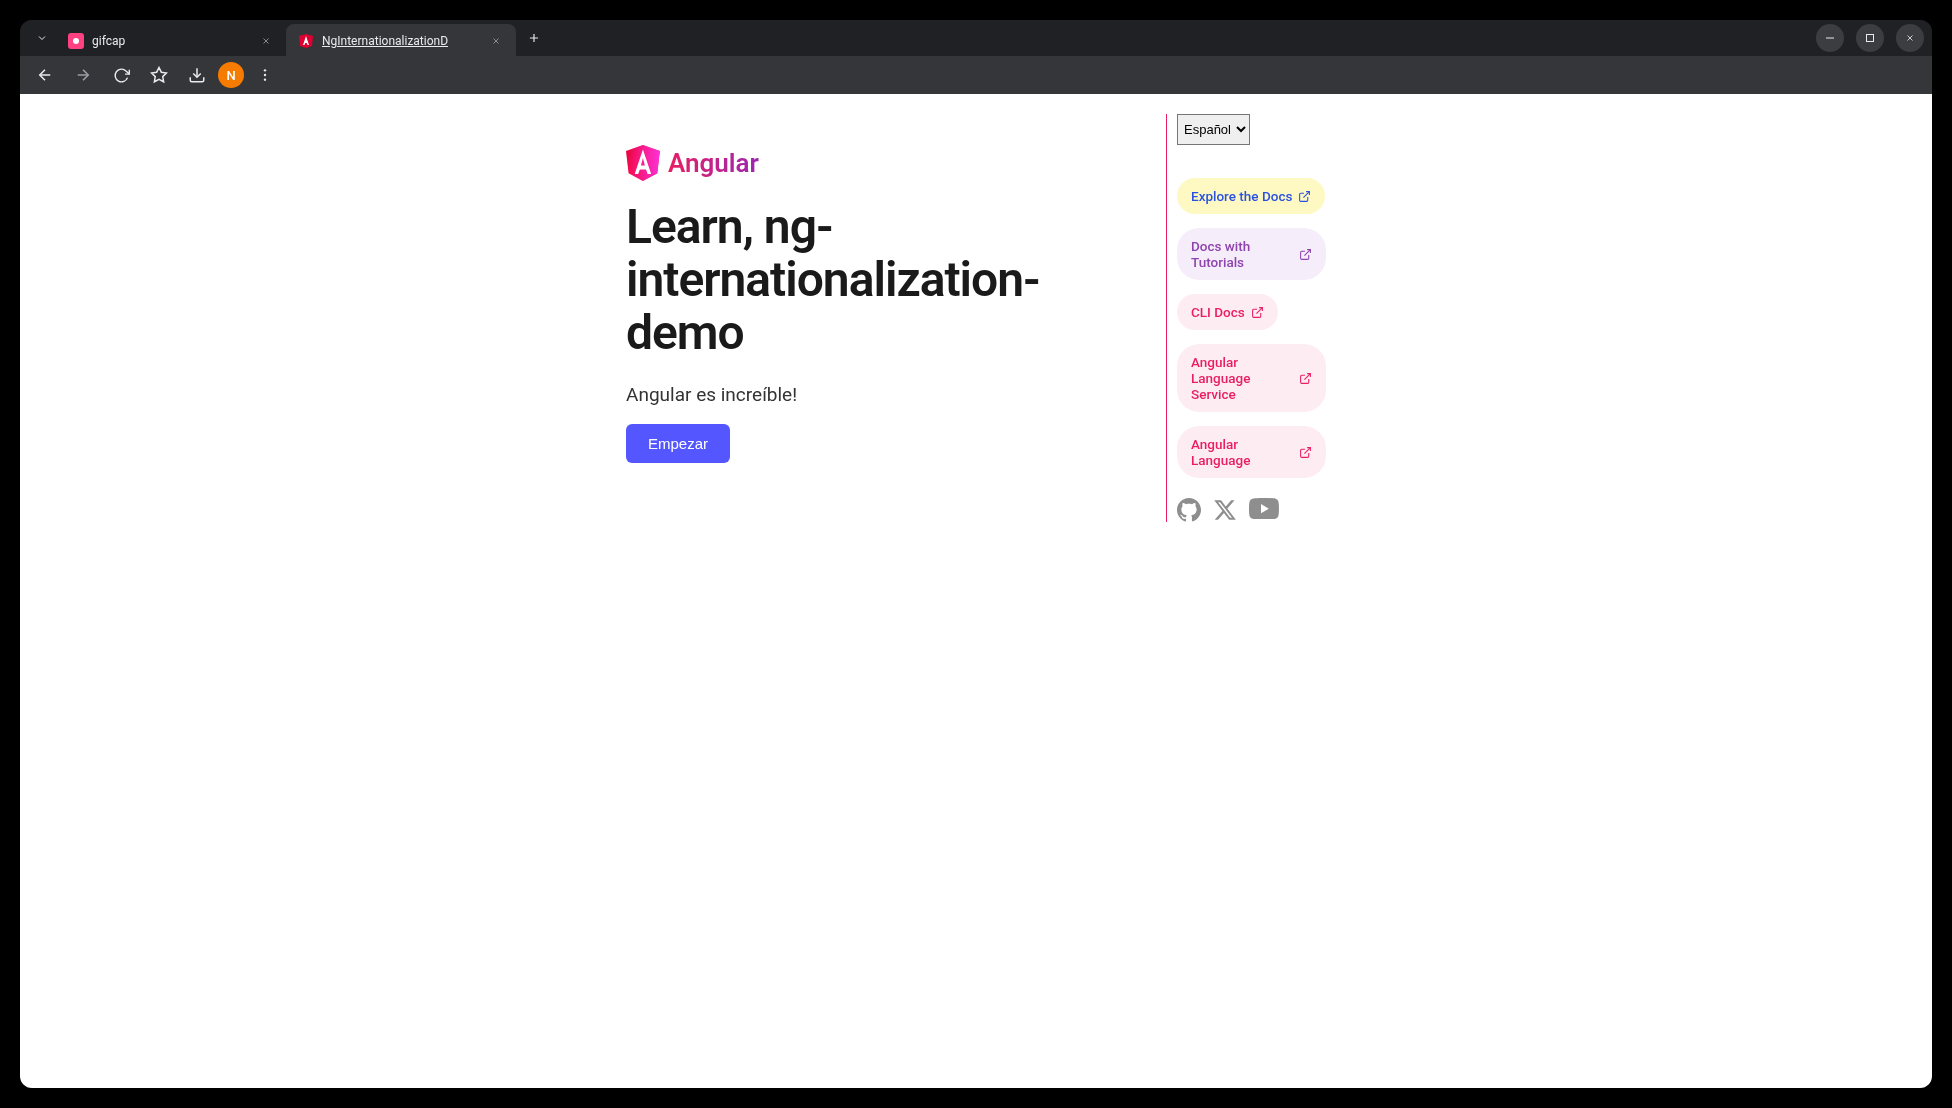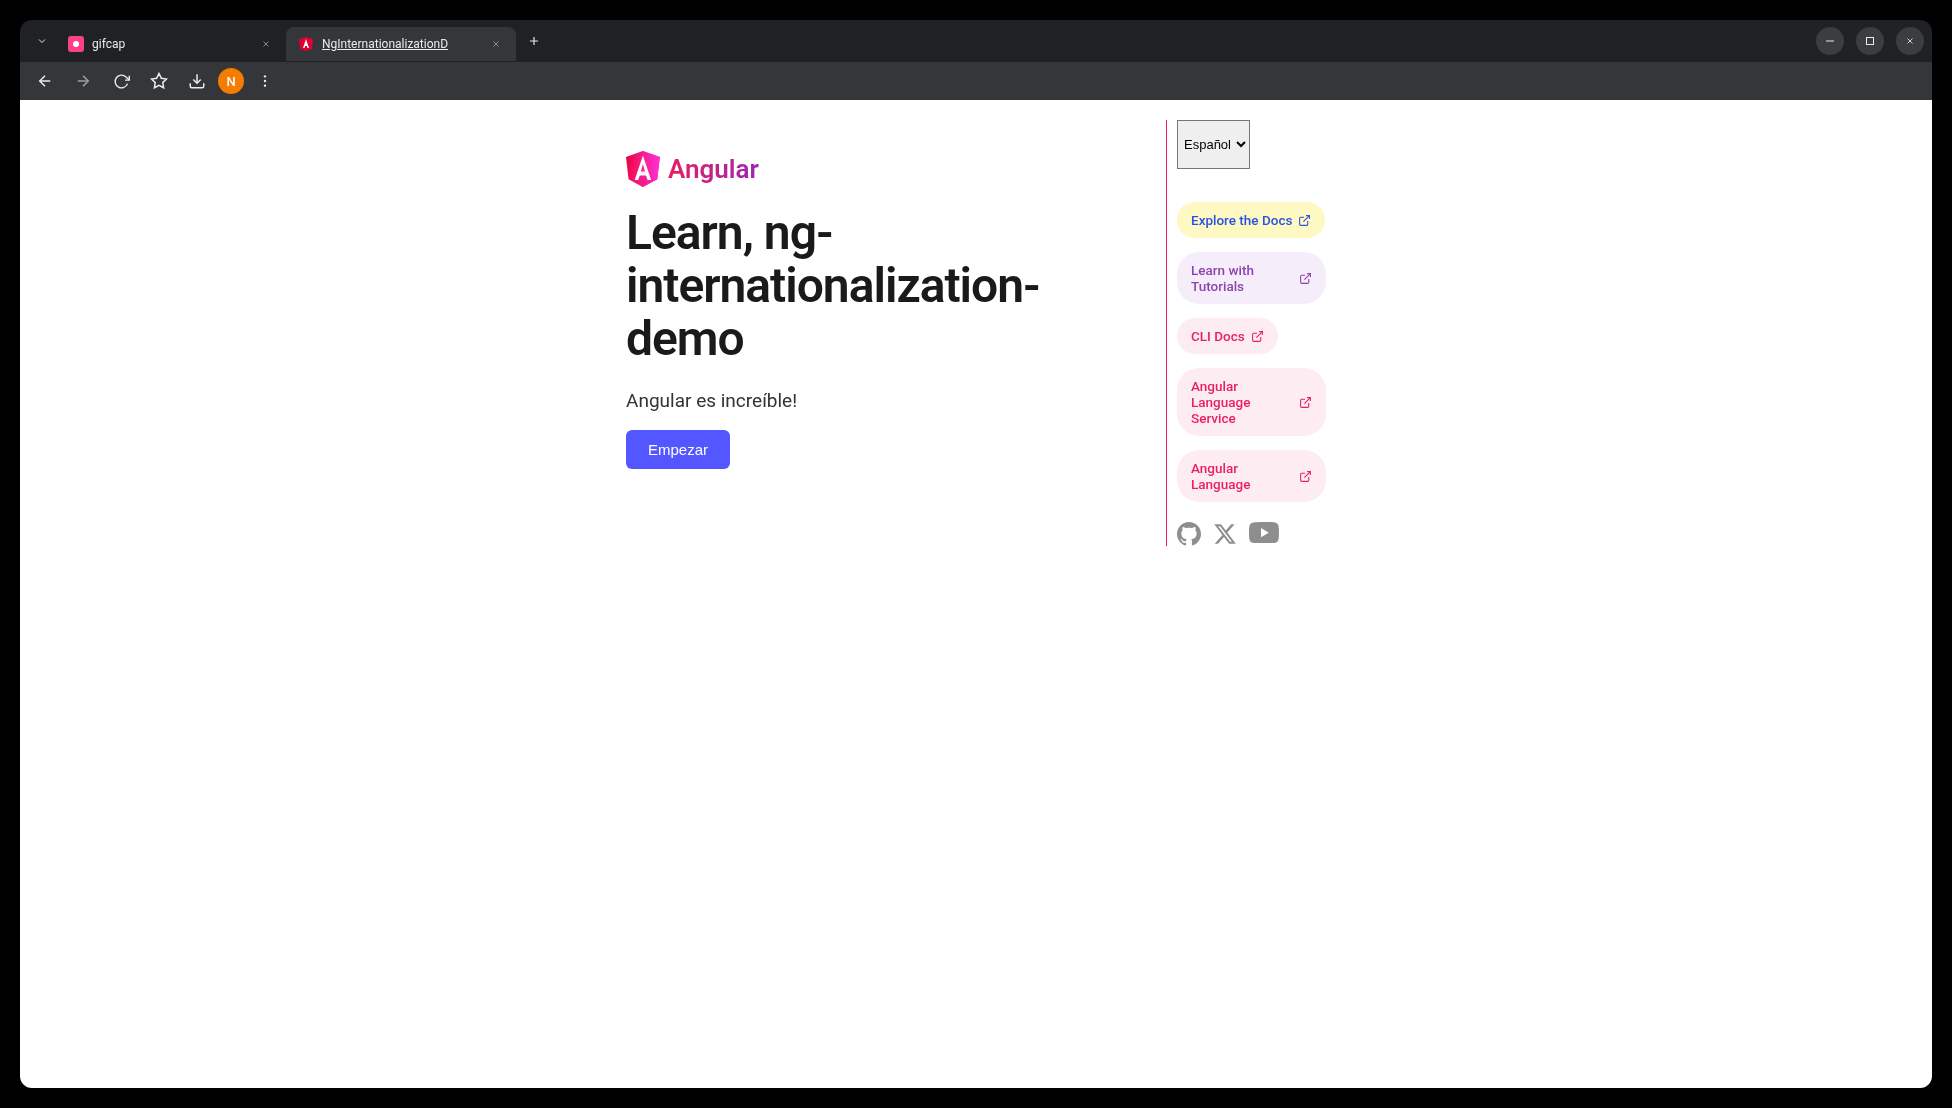--- a/index.html
+++ b/index.html
@@ -17,21 +17,21 @@
       right: 20px;
       bottom: 20px;
       background: #202124;
       border-radius: 12px;
       overflow: hidden;
       display: flex;
       flex-direction: column;
     }
     
     .tab-bar {
-      height: 42px;
+      height: 36px;
       background: #202124;
       display: flex;
       align-items: center;
       padding: 0 8px;
     }
     .tab-dropdown {
       width: 28px; height: 28px;
       display: flex; align-items: center; justify-content: center;
       color: #e8eaed;
       cursor: pointer;
@@ -206,21 +206,21 @@
       cursor: pointer;
       font-weight: 400;
     }
     .side-col {
       border-left: 1px solid #e91e63;
       padding-left: 10px;
       width: 160px;
     }
     .lang-select {
       font-size: 13px;
-      padding: 15px 2px;
+      padding: 6px 2px;
       border: 1px solid #767676;
       background: #efefef;
       margin-bottom: 18px;
       text-align: center;
     }
     .pill-list {
       display: flex;
       flex-direction: column;
       gap: 14px;
       margin-bottom: 20px;
@@ -406,21 +406,21 @@
           <div class="pill-list">
             <a class="pill pill-blue">
               <span>Explore the Docs</span>
               <svg class="ext-icon" viewBox="0 0 24 24" fill="none" stroke="currentColor" stroke-width="2">
                   <path d="M18 13v6a2 2 0 0 1-2 2H5a2 2 0 0 1-2-2V8a2 2 0 0 1 2-2h6"></path>
                   <polyline points="15 3 21 3 21 9"></polyline>
                   <line x1="10" y1="14" x2="21" y2="3"></line>
                 </svg>
             </a>
             <a class="pill pill-purple">
-              <span>Learn with Tutorials</span>
+              <span>Docs with Tutorials</span>
               <svg class="ext-icon" viewBox="0 0 24 24" fill="none" stroke="currentColor" stroke-width="2">
                   <path d="M18 13v6a2 2 0 0 1-2 2H5a2 2 0 0 1-2-2V8a2 2 0 0 1 2-2h6"></path>
                   <polyline points="15 3 21 3 21 9"></polyline>
                   <line x1="10" y1="14" x2="21" y2="3"></line>
                 </svg>
             </a>
             <a class="pill pill-pink">
               <span>CLI Docs</span>
               <svg class="ext-icon" viewBox="0 0 24 24" fill="none" stroke="currentColor" stroke-width="2">
                   <path d="M18 13v6a2 2 0 0 1-2 2H5a2 2 0 0 1-2-2V8a2 2 0 0 1 2-2h6"></path>

